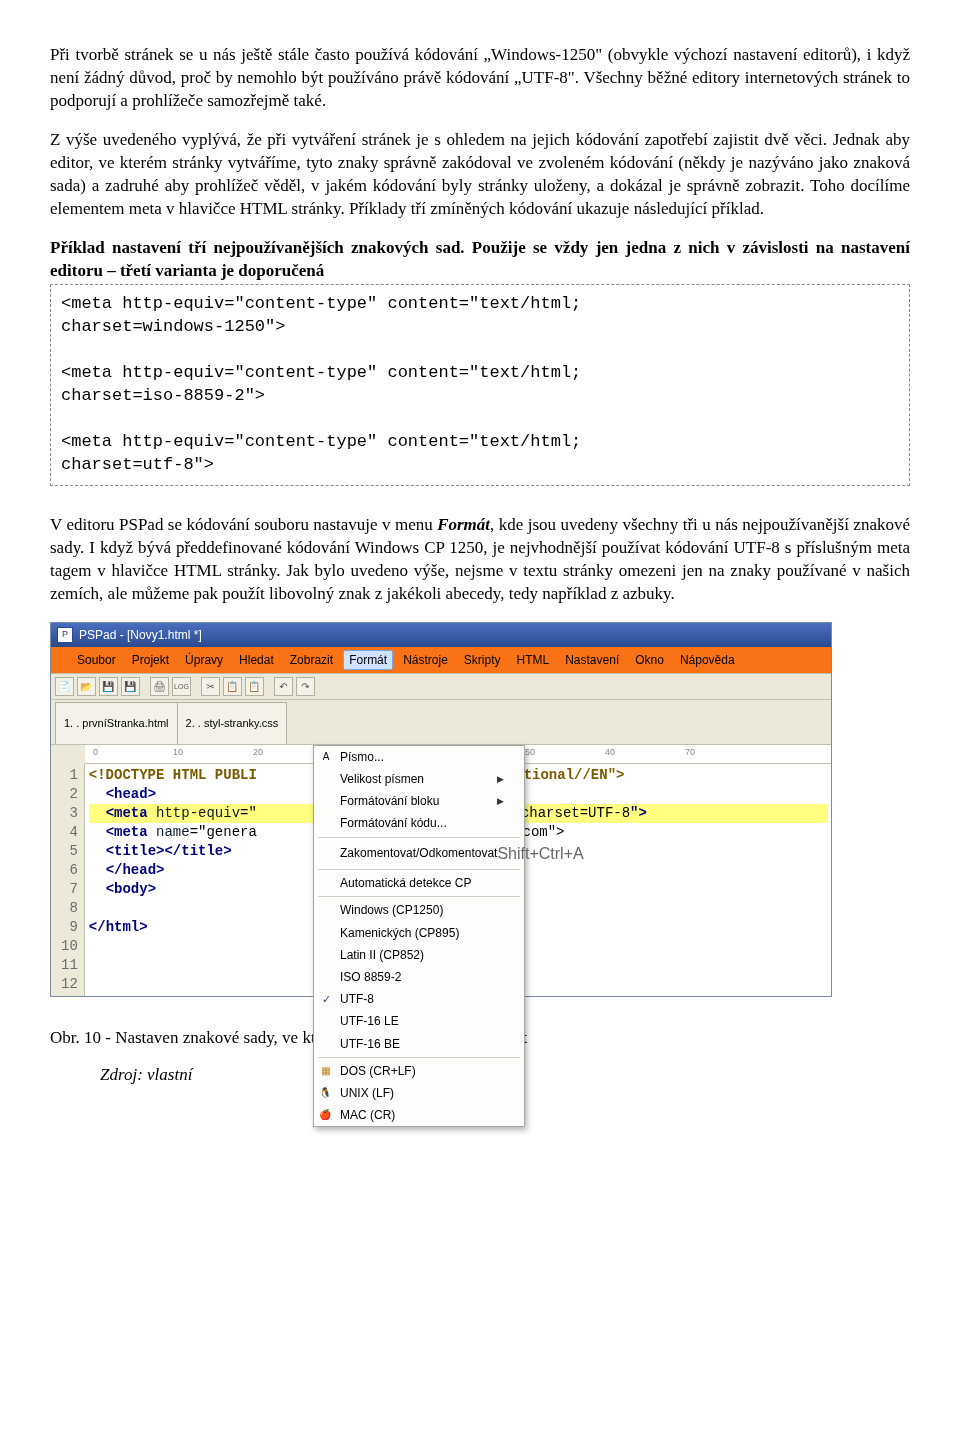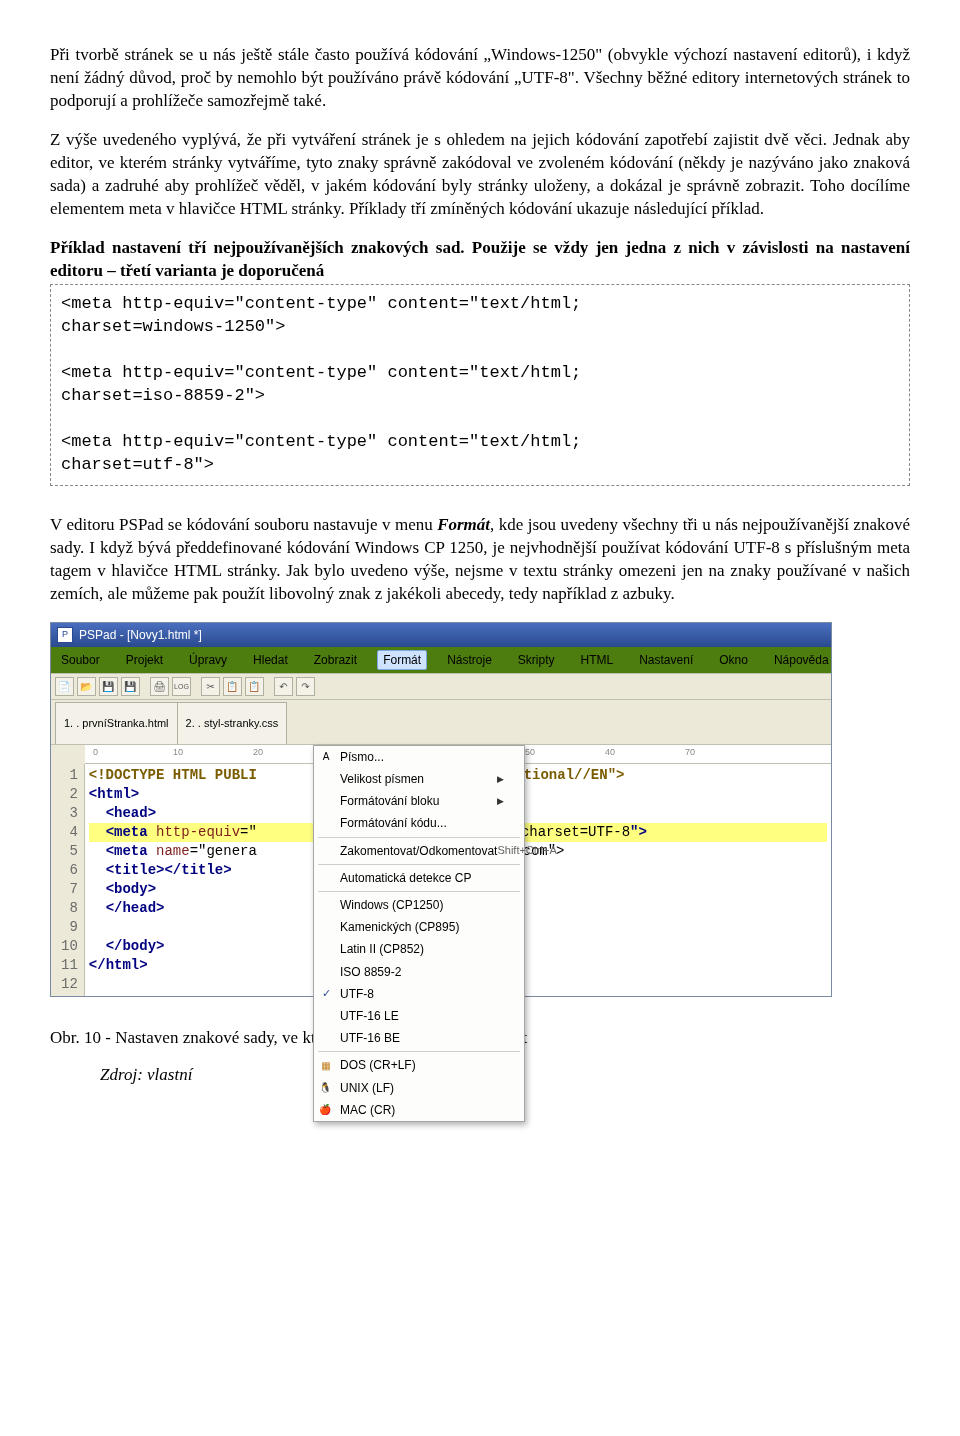--- a/index.html
+++ b/index.html
@@ -3,34 +3,34 @@
 <meta charset="utf-8">
 <style>
 body{font-family:"Times New Roman",serif;font-size:17px;line-height:1.35;color:#000;background:#fff;margin:0;padding:30px 50px 20px;width:860px}
 p{margin:14px 0 16px;text-align:justify}
 .bold{font-weight:bold}
 .codebox{border:1px dashed #888;padding:8px 10px;font-family:"Courier New",monospace;font-size:17px;line-height:1.35;margin-bottom:28px;white-space:pre-wrap}
 .italic{font-style:italic}
 .editor{border:1px solid #7a8aa0;background:#ece9d8;font-family:Tahoma,Arial,sans-serif;font-size:12px;margin:16px 0 30px;width:780px}
 .titlebar{background:linear-gradient(#4a6fbf,#2a4a8f);color:#fff;padding:4px 6px;display:flex;align-items:center;gap:6px}
 .titlebar .ticon{width:14px;height:14px;background:#fff;border:1px solid #2a4a8f;font-size:9px;text-align:center;color:#2a4a8f;line-height:12px}
-.menubar{display:flex;gap:14px;padding:3px 4px;background:#4d7c0f;border-bottom:1px solid #c0c0b0}
+.menubar{display:flex;gap:4px;padding:3px 20px;background:#f97316;border-bottom:1px solid #c0c0b0}
 .menubar span{padding:2px 6px}
 .menubar span.active{background:#cfe3ff;border:1px solid #7aa7e0;border-radius:2px;padding:1px 5px}
 .toolbar{display:flex;gap:3px;padding:3px 4px;background:#ece9d8;border-bottom:1px solid #c0c0b0;align-items:center}
 .tb{width:17px;height:17px;border:1px solid #b0b0a0;background:#f4f2e8;display:flex;align-items:center;justify-content:center;font-size:10px;color:#555}
 .tb.sep{border:none;background:none;width:4px}
 .filetabs{display:flex;background:#ece9d8;padding:2px 4px 0;gap:-1px;border-bottom:1px solid #c0c0b0}
 .ftab{border:1px solid #b0b0a0;border-bottom:none;padding:13px 8px;background:#f4f2e8;font-size:11px;margin-right:-1px}
 .codearea{display:flex;background:#fff;position:relative}
 .gutter{background:#ece9d8;border-right:1px solid #c0c0b0;color:#6c6c6c;text-align:right;padding:2px 6px 2px 10px;font-family:"Courier New",monospace;font-size:14px;line-height:19px}
 .code{flex:1;font-family:"Courier New",monospace;font-size:14px;line-height:19px;padding:2px 4px}
 .cline{white-space:pre}
 .tag{color:#000080;font-weight:bold}
-.attr{color:#7f1d1d}
+.attr{color:#0f172a}
 .doctype{color:#7a5c00;font-weight:bold}
 .hl{background:#ffff80}
 .ruler{border-bottom:1px solid #c0c0b0;height:18px;background:#fff;position:relative;font-size:9px;color:#888;font-family:Arial}
 .rulernum{position:absolute;top:1px}
 .dropdown{position:absolute;left:262px;top:0;background:#fdfdfb;border:1px solid #a6a6a6;box-shadow:2px 3px 6px rgba(0,0,0,.3);width:210px;z-index:10;font-size:12px}
 .dropdown .dd{padding:3px 20px 3px 26px;position:relative;display:flex;justify-content:space-between;align-items:center}
 .dropdown .dd .arrow{font-size:9px;color:#333}
 .dropdown .dd .ico{position:absolute;left:5px;width:14px;height:14px;display:flex;align-items:center;justify-content:center;font-size:10px}
 .dropdown .sep{height:1px;background:#d0d0c8;margin:2px 4px}
 .dropdown .chk::before{content:"✓";position:absolute;left:8px;color:#2a4a8f;font-size:11px}
@@ -102,29 +102,27 @@
       <span class="rulernum" style="left:88px">10</span>
       <span class="rulernum" style="left:168px">20</span>
       <span class="rulernum" style="left:440px">50</span>
       <span class="rulernum" style="left:520px">40</span>
       <span class="rulernum" style="left:600px">70</span>
     </div>
     <div class="codearea">
       <div class="gutter">1<br>2<br>3<br>4<br>5<br>6<br>7<br>8<br>9<br>10<br>11<br>12</div>
       <div class="code">
         <div class="cline"><span class="doctype">&lt;!DOCTYPE HTML PUBLI</span><span style="display:inline-block;width:208px"></span><span class="doctype"> Transitional//EN"&gt;</span></div>
-        <div class="cline"><span class="tag">&lt;</span><span class="tag">html</span><span class="tag">&gt;</span></div>
         <div class="cline">  <span class="tag">&lt;</span><span class="tag">head</span><span class="tag">&gt;</span></div>
         <div class="cline hl">  <span class="tag">&lt;</span><span class="tag">meta </span><span class="attr">http-equiv</span><span>="</span><span style="display:inline-block;width:180px"></span><span>ext/html; charset=UTF-8</span><span class="tag">"&gt;</span></div>
         <div class="cline">  <span class="tag">&lt;</span><span class="tag">meta </span><span class="attr">name</span><span>="genera</span><span style="display:inline-block;width:148px"></span><span>or, www.pspad.com"&gt;</span></div>
         <div class="cline">  <span class="tag">&lt;</span><span class="tag">title</span><span class="tag">&gt;&lt;/</span><span class="tag">title</span><span class="tag">&gt;</span></div>
+        <div class="cline">  <span class="tag">&lt;/</span><span class="tag">head</span><span class="tag">&gt;</span></div>
         <div class="cline">  <span class="tag">&lt;</span><span class="tag">body</span><span class="tag">&gt;</span></div>
-        <div class="cline">  <span class="tag">&lt;/</span><span class="tag">head</span><span class="tag">&gt;</span></div>
         <div class="cline"> </div>
-        <div class="cline">  <span class="tag">&lt;/</span><span class="tag">body</span><span class="tag">&gt;</span></div>
         <div class="cline"><span class="tag">&lt;/</span><span class="tag">html</span><span class="tag">&gt;</span></div>
         <div class="cline"> </div>
       </div>
     </div>
 
     <div class="dropdown">
       <div class="dd">
           <span class="ico">A</span>
           <span>Písmo...</span>
           <span></span>
@@ -137,21 +135,21 @@
           <span>Formátování bloku</span>
           <span class="arrow">▶</span>
         </div>
       <div class="dd">
           <span>Formátování kódu...</span>
           <span></span>
         </div>
       <div class="sep"></div>
       <div class="dd">
           <span>Zakomentovat/Odkomentovat</span>
-          <span style="color:#666;font-size:11px">Shift+Ctrl+A</span>
+          <span style="color:#666;font-size:16px">Shift+Ctrl+A</span>
         </div>
       <div class="sep"></div>
       <div class="dd">
           <span>Automatická detekce CP</span>
           <span></span>
         </div>
       <div class="sep"></div>
       <div class="dd">
           <span>Windows (CP1250)</span>
           <span></span>

